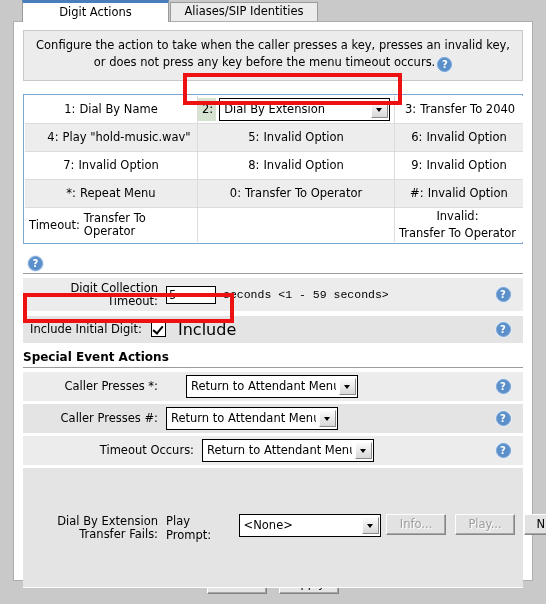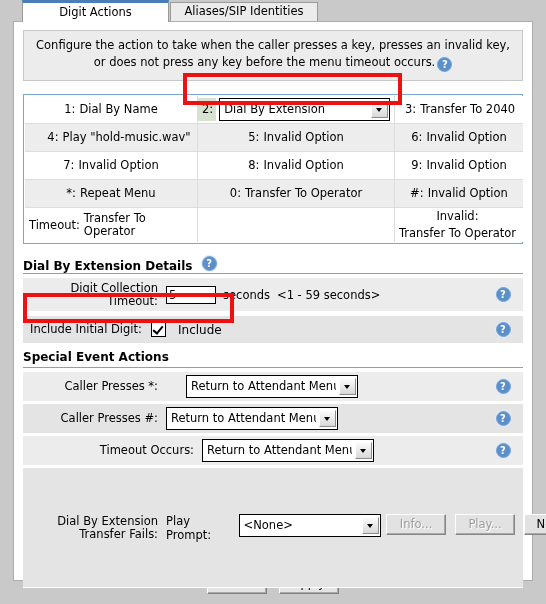--- a/index.html
+++ b/index.html
@@ -260,40 +260,40 @@
   .textinput {
     box-sizing: border-box;
     width: 50px; height: 18px;
     border: 1px solid #000;
     background: #fff;
     font-size: 11.5px;
     font-family: "DejaVu Sans", "Liberation Sans", sans-serif;
     padding: 0 2px;
     line-height: 16px;
   }
-  .hint { font-size: 11.5px; }
+  .hint { font-size: 11.5px; font-family: Liberation Mono, monospace; }
 
   .checkbox {
     display: inline-block;
     width: 13px; height: 13px;
     border: 1px solid #000;
     background: #fff;
     position: relative;
     vertical-align: middle;
   }
   .checkbox.checked::after {
     content: "";
     position: absolute;
     left: 3px; top: 1px;
     width: 4px; height: 8px;
     border: solid #000;
     border-width: 0 2px 2px 0;
     transform: rotate(40deg);
   }
-  .cbtext { font-size: 12px; margin-left: 5px; }
+  .cbtext { font-size: 16px; margin-left: 5px; }
 
   #row-fails .lbl { align-self: center; }
   .fails-stack {
     display: flex;
     flex-direction: row;
     gap: 5px;
     padding: 6px 0;
   }
   .btnrow { display: flex; gap: 9px; }
   .minibtn {
@@ -461,21 +461,20 @@
               <span class="key">Invalid:</span>
               <span class="val">Transfer To Operator</span>
             </div>
           </td>
         </tr>
       </tbody>
         </table>
     </div>
 
     <div class="sectionhdr" id="hdr-details">
-      <span>Dial By Extension Details</span>
       <span class="help"></span>
     </div>
 
     <div class="frow plain" id="row-timeout">
       <div class="lbl">Digit Collection Timeout:</div>
       <div class="fld">
         <input class="textinput" type="text" value="5" style="">
         <span class="hint">seconds</span>
         <span class="hint">&lt;1 - 59 seconds&gt;</span>
       </div>

